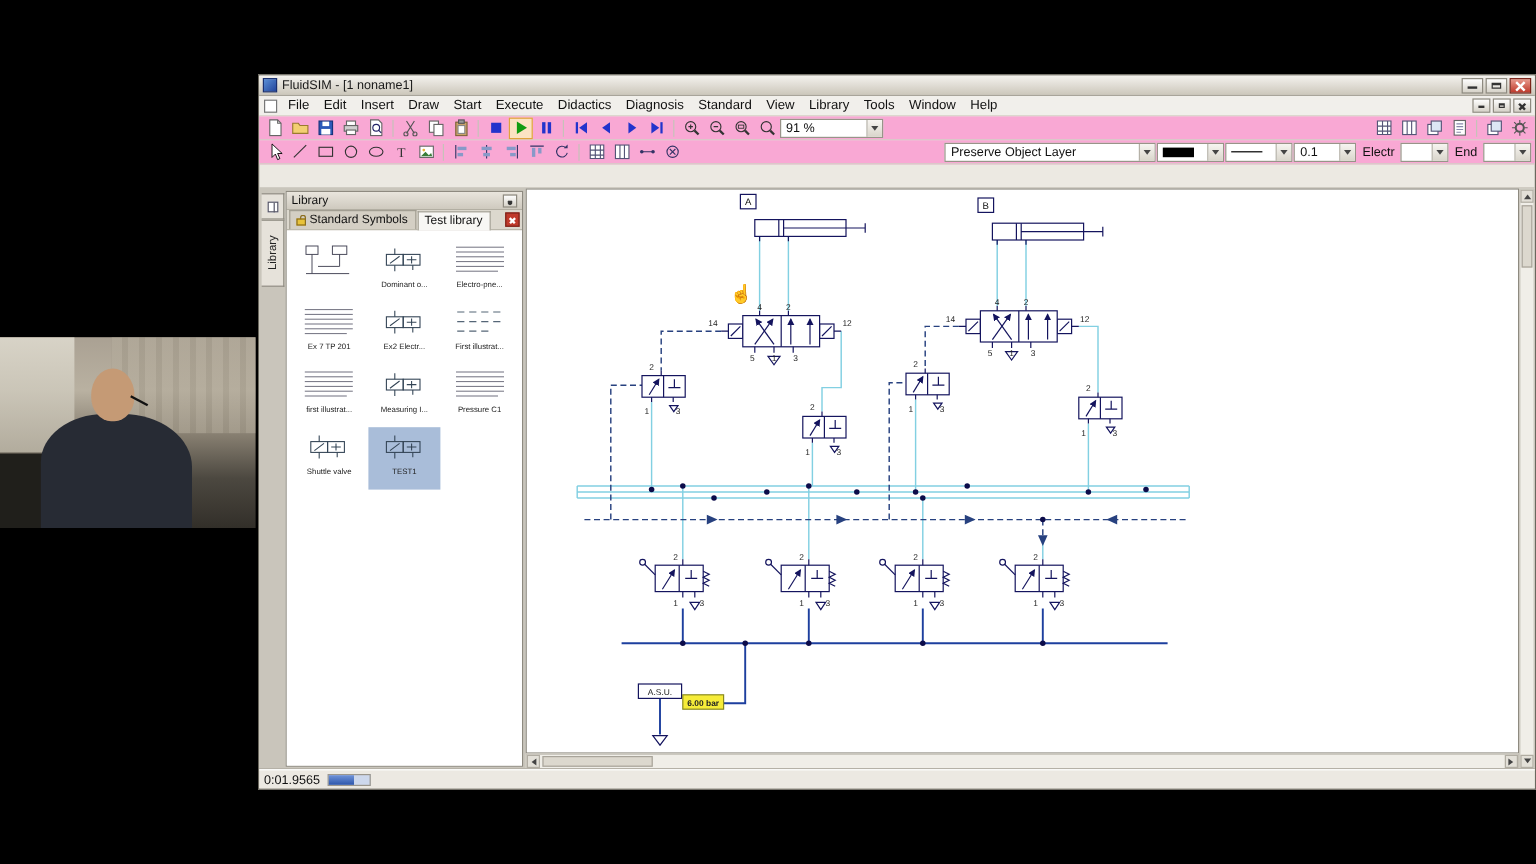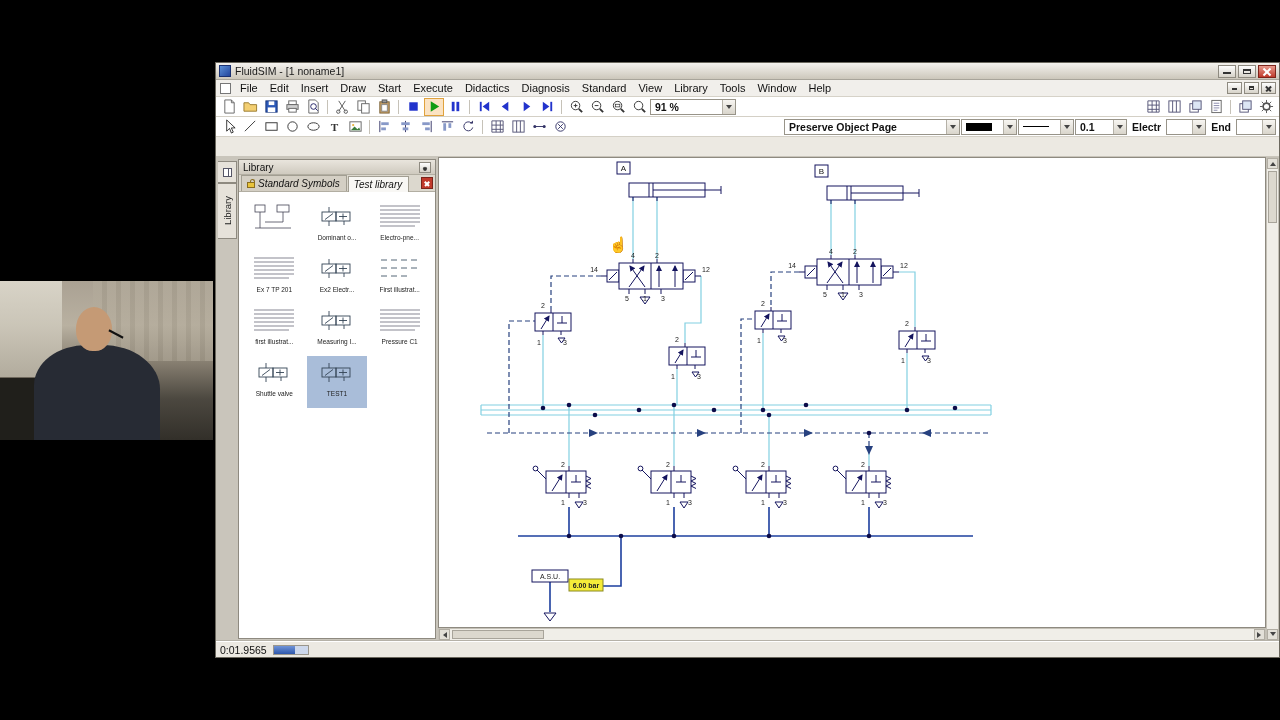--- a/index.html
+++ b/index.html
@@ -43,22 +43,22 @@
   .g-xs::after, .g-xs::before { content:''; position:absolute; left:3px; right:3px; top:5px; height:1.6px; background:#333; }
   .g-xs::before { transform:rotate(45deg);} .g-xs::after { transform:rotate(-45deg);}
 
   .menubar { height:17px; background:#f1efeb; border-bottom:1px solid #d6d2c8;
              display:flex; align-items:center; padding-left:2px; }
   .menu-item { padding:1px 6px; font-size:11px; }
   .mdi { margin-left:auto; display:flex; gap:2px; padding-right:3px; }
   .mdi .cap { width:15px; height:12px; }
   .mico { width:11px; height:11px; border:1px solid #777; background:#fff; margin:0 3px 0 2px; }
 
-  .toolbar { display:flex; align-items:center; height:20px; background:#ffffff;
-             border-bottom:1px solid #d4d0c6; padding:0 3px; gap:1px;font-weight:bold; }
+  .toolbar { display:flex; align-items:center; height:20px; background:#f9a8d4;
+             border-bottom:1px solid #d4d0c6; padding:0 3px; gap:1px; }
   .tbtn { width:20px; height:18px; display:flex; align-items:center; justify-content:center; border:1px solid transparent; }
   .tbtn.active { background:#fbe3c3; border-color:#e0a23d; }
   .tbtn svg { width:15px; height:15px; }
   .sep { width:1px; height:14px; background:#c6c2b8; margin:0 3px; }
   .combo { height:16px; background:#fff; border:1px solid #989489; display:flex; align-items:center;
            font-size:10.5px; padding-left:4px; }
   .combo .carr { margin-left:auto; width:13px; align-self:stretch; background:linear-gradient(#f7f5f1,#d9d5cb);
                  border-left:1px solid #b5b1a7; display:flex; align-items:center; justify-content:center; }
   .tri { width:0; height:0; border:3.5px solid transparent; border-top:4.5px solid #444; margin-top:4px; }
   .swatch { width:26px; height:8px; background:#000; }
@@ -77,21 +77,21 @@
   .vtext { writing-mode:vertical-rl; transform:rotate(180deg); font-size:9.5px; color:#222; }
   .vgrid { width:9px; height:9px; border:1px solid #556;
            background:linear-gradient(#556,#556) 4px 0/1px 9px no-repeat, #fff; }
 
   .lib { position:absolute; left:22px; top:3px; width:198px; bottom:2px;
          background:#f4f2ee; border:1px solid #8e8a80; display:flex; flex-direction:column; }
   .lib-head { height:15px; background:linear-gradient(#e9e5dd,#cfcabf); border-bottom:1px solid #b2aea2;
               display:flex; align-items:center; padding:0 4px; font-size:10px; }
   .lib-close { margin-left:auto; width:12px; height:11px; border:1px solid #8e8a80;
                background:linear-gradient(#fefefe,#d6d2c8); position:relative; }
-  .lib-tabs { height:17px; display:flex; align-items:flex-end; background:#dcd8ce; border-bottom:1px solid #b2aea2; padding:0 2px;font-style:italic; }
+  .lib-tabs { height:17px; display:flex; align-items:flex-end; background:#dcd8ce; border-bottom:1px solid #b2aea2; padding:0 2px; }
   .ltab { font-size:10px; padding:2px 6px 2px 5px; border:1px solid #a29e92; border-bottom:none;
           background:#d4cfc4; display:flex; align-items:center; gap:3px; margin-right:1px; }
   .ltab.on { background:#f8f7f4; position:relative; top:1px; }
   .lock { width:8px; height:6px; background:#e8c33a; border:1px solid #8a6d1f; position:relative; margin-top:3px; }
   .lock::before { content:''; position:absolute; left:1.5px; top:-4px; width:3px; height:3px;
                   border:1px solid #8a6d1f; border-bottom:none; border-radius:3px 3px 0 0; }
   .xr { margin-left:auto; width:12px; height:12px; background:#c0392b; border:1px solid #7a241b;
         position:relative; margin-bottom:2px; }
   .xr::before,.xr::after { content:''; position:absolute; left:2px; right:2px; top:5px; height:1.6px; background:#fff; }
   .xr::before { transform:rotate(45deg);} .xr::after { transform:rotate(-45deg);}
@@ -592,21 +592,21 @@
           <use href="#i-conn"></use>
         </svg>
       </div>
     <div class="tbtn">
         <svg>
           <use href="#i-circx"></use>
         </svg>
       </div>
     <div style="flex:1"></div>
     <div class="combo" style="width:176px">
-      <span>Preserve Object Page</span>
+      <span>Preserve Object Layer</span>
       <span class="carr">
           <span class="tri"></span>
         </span>
     </div>
     <div class="combo" style="width:56px">
       <span class="swatch"></span>
       <span class="carr">
           <span class="tri"></span>
         </span>
     </div>

